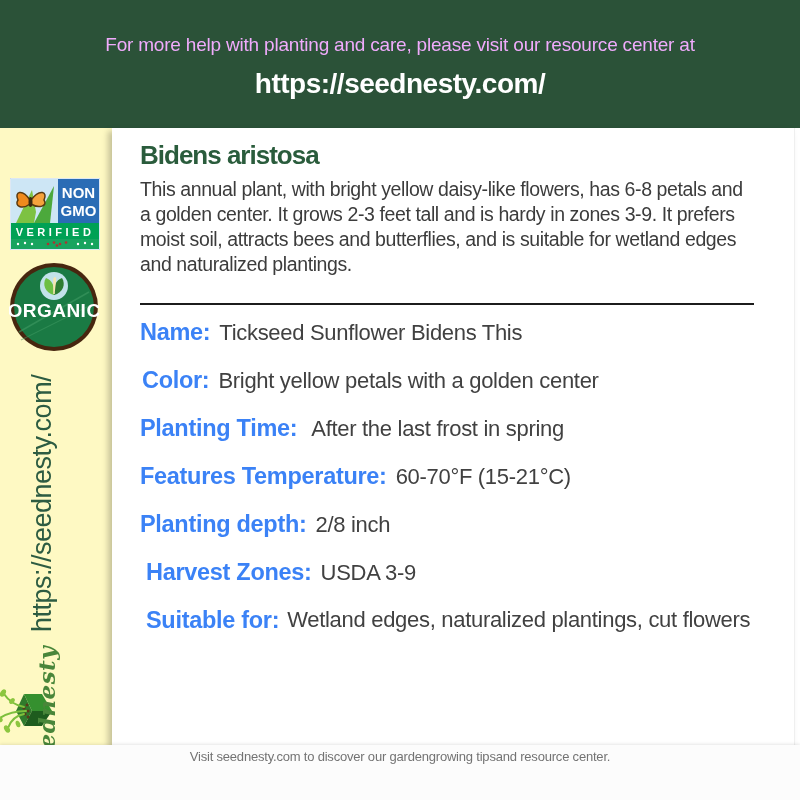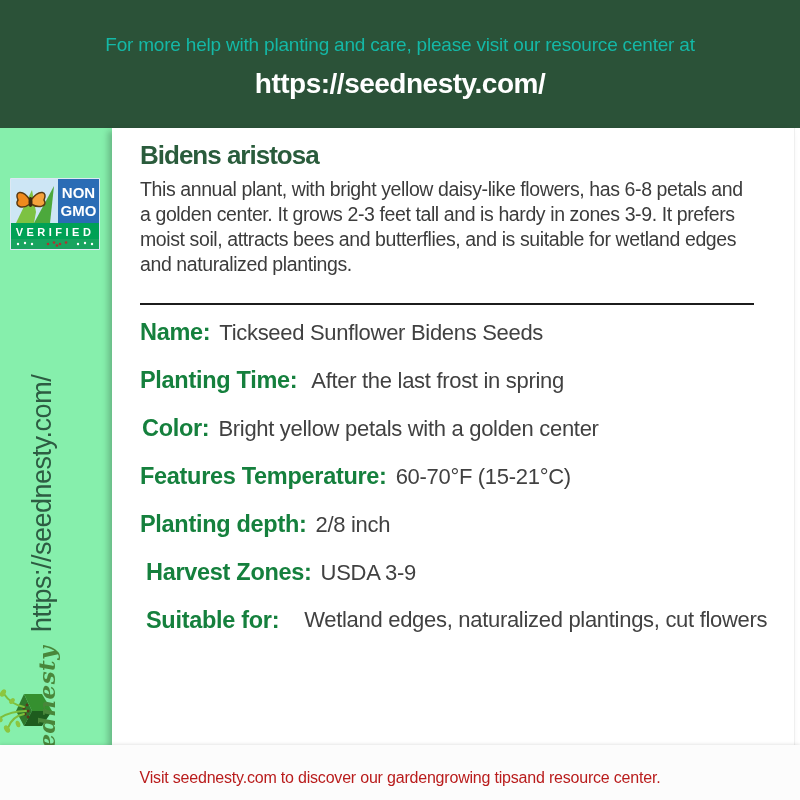--- a/index.html
+++ b/index.html
@@ -7,66 +7,66 @@
     width:800px;height:800px;position:relative;overflow:hidden;
     background:#ffffff;
     font-family:"Liberation Sans", sans-serif;
   }
   
   .top-banner{
     position:absolute;left:0;top:0;width:800px;height:128px;
     background:#2b5238;color:#fff;text-align:center;
   }
   .top-banner .line1{
-    margin-top:34px;font-size:19px;letter-spacing:-0.2px;color:#14b8a6;
+    margin-top:34px;font-size:19px;letter-spacing:-0.2px;color:#f0abfc;
   }
   .top-banner .line2{
     margin-top:12px;font-size:28px;font-weight:bold;color:#ffffff;letter-spacing:-0.5px;
   }
   
   .footer{
     position:absolute;left:0;bottom:0;width:800px;height:55px;
     background:#fcfcfc;text-align:center;
     box-shadow:0 -1px 3px rgba(0,0,0,0.10);
   }
   .footer .footer-text{
-    margin-top:24px;font-size:16px;color:#b91c1c;letter-spacing:-0.2px;
+    margin-top:4px;font-size:13px;color:#737373;letter-spacing:-0.2px;
   }
   
   .page{
     position:absolute;left:112px;top:128px;width:682px;height:617px;
     background:#ffffff;
     box-shadow:-4px 3px 6px rgba(0,0,0,0.22);
     border-right:1px solid #efefef;
   }
   .page-inner{padding:10px 0 0 28px;}
   .plant-title{
     font-size:26px;font-weight:bold;color:#2a5c3c;letter-spacing:-1px;margin:2px 0 6px 0;
   }
   .plant-desc{
     width:618px;font-size:19.5px;line-height:25px;color:#3c3c3c;letter-spacing:-0.4px;
   }
   .sep-line{
     width:614px;height:0;border-top:2px solid #1c1c1c;margin:26px 0 14px 0;
   }
   .field-row{margin-bottom:21px;letter-spacing:-0.3px;}
   .field-label{
-    font-weight:bold;color:#15803d;font-size:23.5px;margin-right:9px;
+    font-weight:bold;color:#3b82f6;font-size:23.5px;margin-right:9px;
   }
   .field-value{
     color:#414141;font-size:22px;
   }
   .r1 .field-label{margin-right:14px;}
   .r2{padding-left:2px;}
   .r5{padding-left:6px;margin-top:18px;}
   .r7{padding-left:6px;}
-  .r7 .field-value{display:inline-block;vertical-align:top;width:475px;margin-right:0;margin-left:17px;}
+  .r7 .field-value{display:inline-block;vertical-align:top;width:475px;margin-right:0;}
   .r7 .field-label{margin-right:8px;}
   
-  .sidebar{position:absolute;left:0;top:128px;width:112px;height:617px;background:#86efac;}
+  .sidebar{position:absolute;left:0;top:128px;width:112px;height:617px;background:#fef9c3;}
   .nongmo-badge{position:absolute;left:10px;top:50px;width:90px;height:72px;}
   .organic-badge{position:absolute;left:9px;top:134px;width:90px;height:90px;}
   .vertical-url{
     position:absolute;left:16px;top:232px;height:286px;width:52px;
     writing-mode:vertical-rl;transform:rotate(180deg);
     font-size:27px;color:#2d5c42;letter-spacing:-0.5px;
     display:flex;align-items:center;justify-content:center;
   }
   .brand-script{
     position:absolute;left:28px;top:520px;height:126px;width:36px;
@@ -119,20 +119,35 @@
       <g fill="#b03030">
         <circle cx="38" cy="66" r="1.3"></circle>
           <circle cx="44" cy="64.5" r="1.3"></circle>
           <circle cx="50" cy="66" r="1.3"></circle>
         <circle cx="56" cy="64.5" r="1.3"></circle>
           <circle cx="47" cy="67.5" r="1.3"></circle>
       </g>
     </svg>
   </div>
 
+  <div class="organic-badge">
+    <svg width="90" height="90" viewBox="0 0 90 90">
+      <circle cx="45" cy="45" r="44" fill="#47260f"></circle>
+      <circle cx="45" cy="45" r="40" fill="#1a7a44"></circle>
+      <path d="M10 70 L80 30" stroke="#3f9a63" stroke-width="1.5" opacity="0.6"></path>
+      <path d="M12 78 L84 42" stroke="#3f9a63" stroke-width="1.2" opacity="0.5"></path>
+      <g>
+        <circle cx="45" cy="24" r="14" fill="#c2e2ea"></circle>
+        <path d="M45 33 C36 31 33 22 37 16 C43 18 46 24 45 33 Z" fill="#6ebf44"></path>
+        <path d="M45 33 C54 31 57 22 53 16 C47 18 44 24 45 33 Z" fill="#2e7d32"></path>
+        <path d="M44.2 32 L44.2 18 C44.2 15 46.5 14 47 16 C47.5 19 46 26 45.8 32 Z" fill="#f5e6b0"></path>
+      </g>
+      <text x="45" y="55" text-anchor="middle" font-family="Liberation Sans, sans-serif" font-size="19" font-weight="bold" letter-spacing="0.5" fill="#ffffff">ORGANIC</text>
+    </svg>
+  </div>
 
   <div class="vertical-url">https://seednesty.com/</div>
 
   <div class="brand-logo">
     <svg width="46" height="62" viewBox="0 0 46 62">
       <g>
         <path d="M8 30 L23 22 L40 30 L23 38 Z" fill="#2f7a2c"></path>
         <path d="M8 30 L23 38 L23 58 L8 48 Z" fill="#1e5c1e"></path>
         <path d="M40 30 L23 38 L23 58 L40 48 Z" fill="#35902f"></path>
         <g fill="#5a3a1a">
@@ -161,28 +176,28 @@
   <div class="brand-script">seednesty</div>
 </div>
 
 <div class="page">
   <div class="page-inner">
     <div class="plant-title">Bidens aristosa</div>
     <div class="plant-desc">This annual plant, with bright yellow daisy-like flowers, has 6-8 petals and a golden center. It grows 2-3 feet tall and is hardy in zones 3-9. It prefers moist soil, attracts bees and butterflies, and is suitable for wetland edges and naturalized plantings.</div>
     <div class="sep-line"></div>
 
     <div class="field-row r0">
-      <span class="field-label">Name:</span><span class="field-value">Tickseed Sunflower Bidens Seeds</span>
+      <span class="field-label">Name:</span><span class="field-value">Tickseed Sunflower Bidens This</span>
+    </div>
+    <div class="field-row r2">
+      <span class="field-label">Color:</span><span class="field-value">Bright yellow petals with a golden center</span>
     </div>
     <div class="field-row r1">
       <span class="field-label">Planting Time:</span><span class="field-value">After the last frost in spring</span>
     </div>
-    <div class="field-row r2">
-      <span class="field-label">Color:</span><span class="field-value">Bright yellow petals with a golden center</span>
-    </div>
     <div class="field-row r3">
       <span class="field-label">Features Temperature:</span><span class="field-value">60-70°F (15-21°C)</span>
     </div>
     <div class="field-row r4">
       <span class="field-label">Planting depth:</span><span class="field-value">2/8 inch</span>
     </div>
     <div class="field-row r5">
       <span class="field-label">Harvest Zones:</span><span class="field-value">USDA 3-9</span>
     </div>
     <div class="field-row r7">

